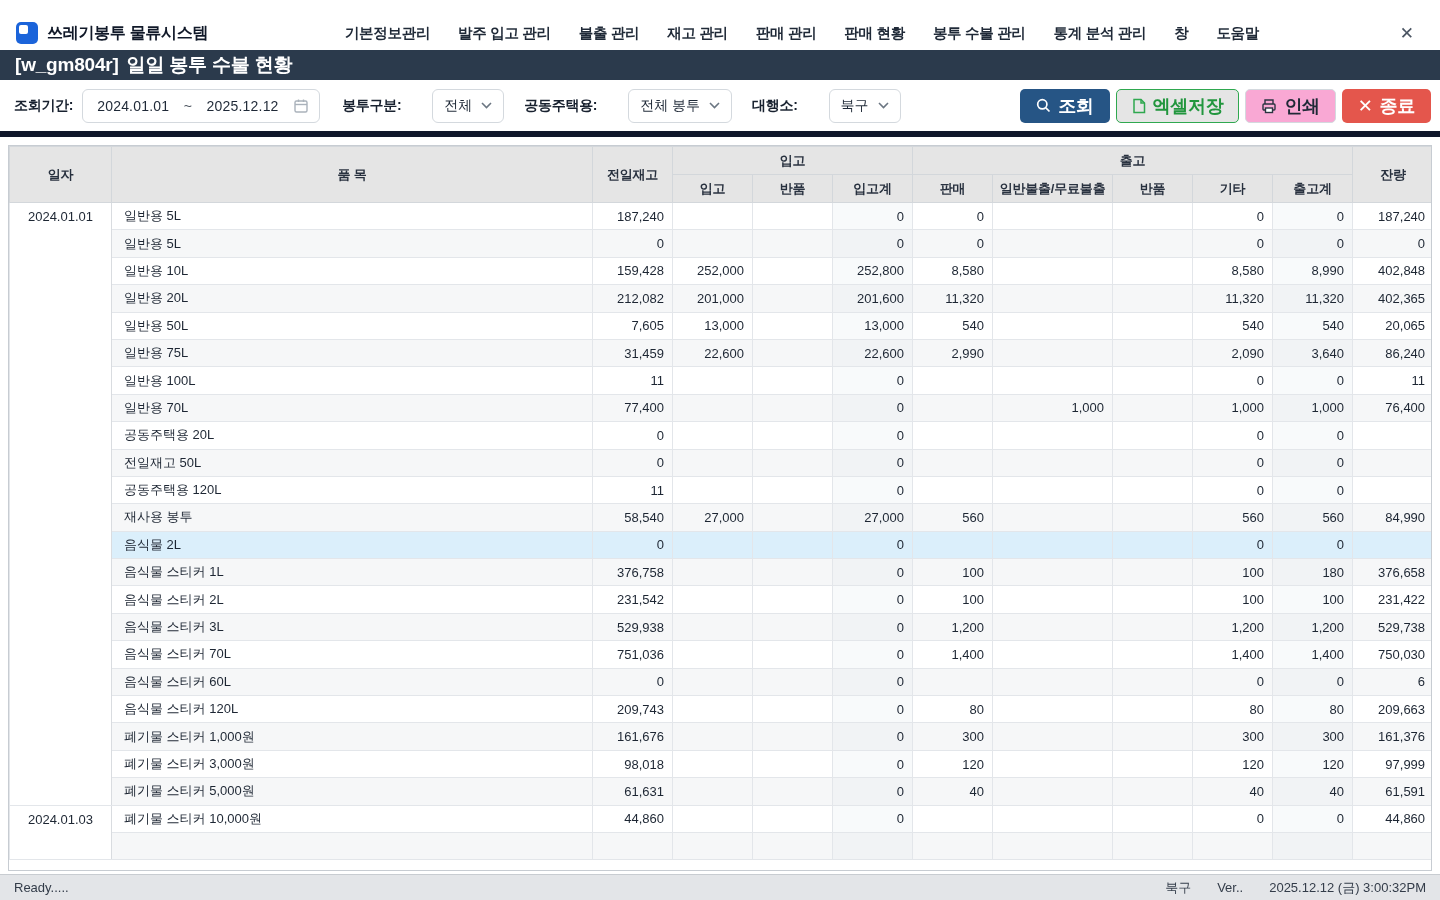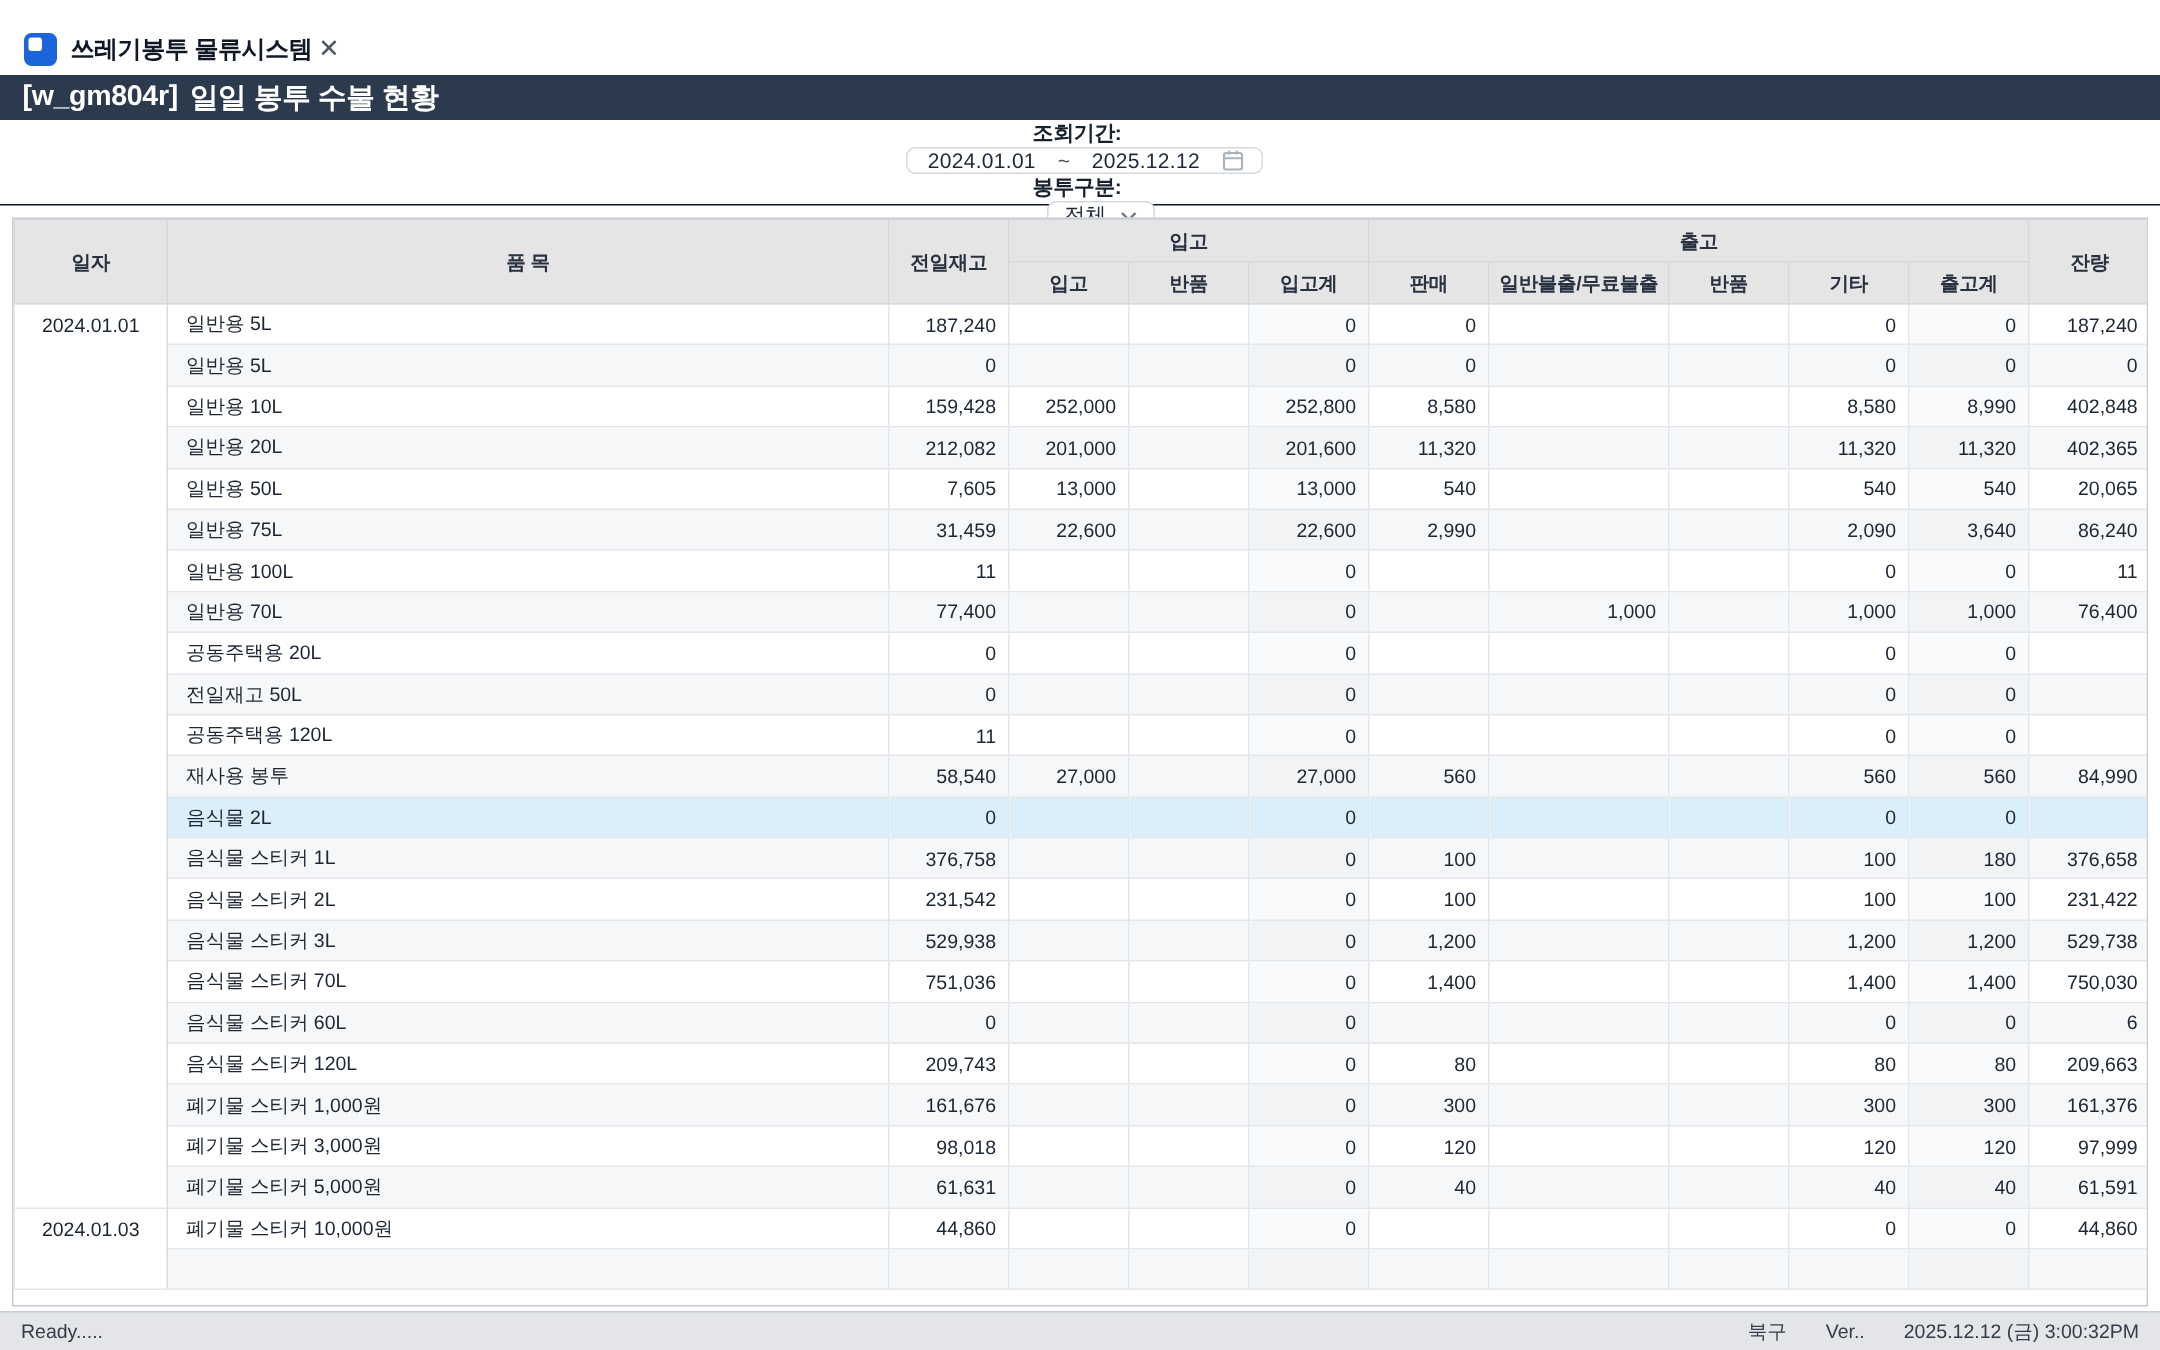--- a/index.html
+++ b/index.html
@@ -16,32 +16,32 @@
   .logo::after{ content:""; position:absolute; left:3px; top:3px; width:9px; height:9px; background:#fff; border-radius:2px; }
   .brand-title{ font-size:16px; font-weight:bold; color:#101828; letter-spacing:-0.3px; }
   .main-menu{ display:flex; gap:28px; margin:0 auto; }
   .menu-item{ font-size:14.5px; font-weight:600; color:#1f2937; cursor:pointer; white-space:nowrap; letter-spacing:-0.3px; }
   .win-close{ font-size:17px; color:#4b5563; cursor:pointer; padding:2px 4px; }
 
   
   .titlebar{ height:30px; background:#2b3a4c; color:#fff; display:flex; align-items:center; gap:8px; padding:0 15px; font-size:19px; font-weight:bold; letter-spacing:-0.2px; }
 
   
-  .filterbar{ height:57px; display:flex; align-items:center; padding:0 9px 0 14px; border-bottom:1px solid #0f172a; background:#fff;flex-direction:column; }
+  .filterbar{ height:57px; display:flex; align-items:center; padding:0 9px 0 14px; border-bottom:6px solid #0f172a; background:#fff; }
   .flabel{ font-size:14px; font-weight:bold; color:#18212f; margin-right:9px; white-space:nowrap; letter-spacing:-0.3px; }
   .control{ height:34px; border:1px solid #d4d9de; border-radius:6px; background:#fff; display:flex; align-items:center; font-size:14px; color:#1f2937; }
   .date-range{ width:238px; padding:0 10px 0 4px; justify-content:space-between; }
   .date-text{ padding:0 10px; letter-spacing:0.2px; }
   .date-sep{ color:#49515c; }
   .dropdown{ padding:0 11px; gap:9px; cursor:pointer;margin-left:22px; }
   .gap1{ width:22px; } .gap2{ width:20px; }
   .icon-svg{ display:block; }
 
   .btn-group{ margin-left:auto; display:flex; gap:6px; }
-  .btn{ height:34px; border-radius:5px; display:flex; align-items:center; gap:7px; padding:4px 15px; font-size:12px; font-weight:600; border:1px solid transparent; cursor:pointer; white-space:nowrap; letter-spacing:-0.3px; font-family:inherit; }
+  .btn{ height:34px; border-radius:5px; display:flex; align-items:center; gap:7px; padding:4px 15px; font-size:18px; font-weight:600; border:1px solid transparent; cursor:pointer; white-space:nowrap; letter-spacing:-0.3px; font-family:inherit; }
   .btn-search{ background:#265585; color:#fff; }
   .btn-excel{ background:#e5e5e5; color:#22963e; border-color:#2fa84f; }
   .btn-print{ background:#f9a8d4; color:#1f2937; border-color:#d4d9de; }
   .btn-exit{ background:#e4564c; color:#fff; }
 
   
   .table-wrap{ margin:8px 8px 0 8px; width:1424px; height:726px; border:1px solid #c7ccd2; overflow:hidden; background:#fff; }
   table{ border-collapse:collapse; table-layout:fixed; width:1424px; font-size:13px; }
   thead th{ background:#e5e5e5; border:1px solid #d3d7db; height:28px; font-weight:600; color:#28313f; text-align:center; letter-spacing:-0.2px; }
   tbody td{ border:1px solid #e3e6ea; height:27.4px; padding:0 8px; white-space:nowrap; overflow:hidden; background:#fff; }
@@ -58,20 +58,32 @@
   .status-right{ margin-left:auto; display:flex; gap:26px; align-items:center; }
 </style>
 </head>
 <body>
 
 <div class="menubar">
   <div class="brand">
     <span class="logo"></span>
     <span class="brand-title">쓰레기봉투 물류시스템</span>
   </div>
+  <nav class="main-menu">
+      <span class="menu-item">기본정보관리</span>
+      <span class="menu-item">발주 입고 관리</span>
+      <span class="menu-item">불출 관리</span>
+      <span class="menu-item">재고 관리</span>
+      <span class="menu-item">판매 관리</span>
+      <span class="menu-item">판매 현황</span>
+      <span class="menu-item">봉투 수불 관리</span>
+      <span class="menu-item">통계 분석 관리</span>
+      <span class="menu-item">창</span>
+      <span class="menu-item">도움말</span>
+    </nav>
   <span class="win-close">✕</span>
 </div>
 
 <div class="titlebar">
   <span>[w_gm804r]</span>
   <span>일일 봉투 수불 현황</span>
 </div>
 
 <div class="filterbar">
   <span class="flabel">조회기간:</span>

